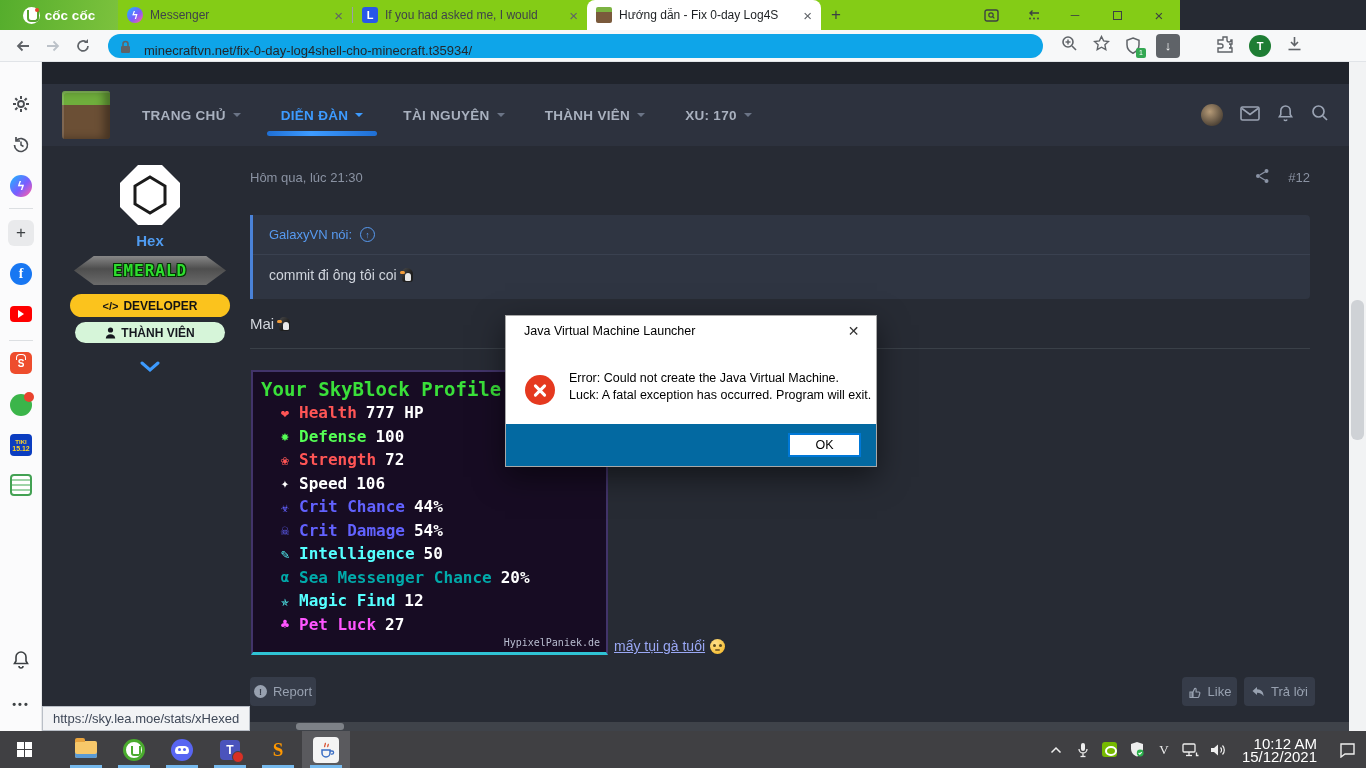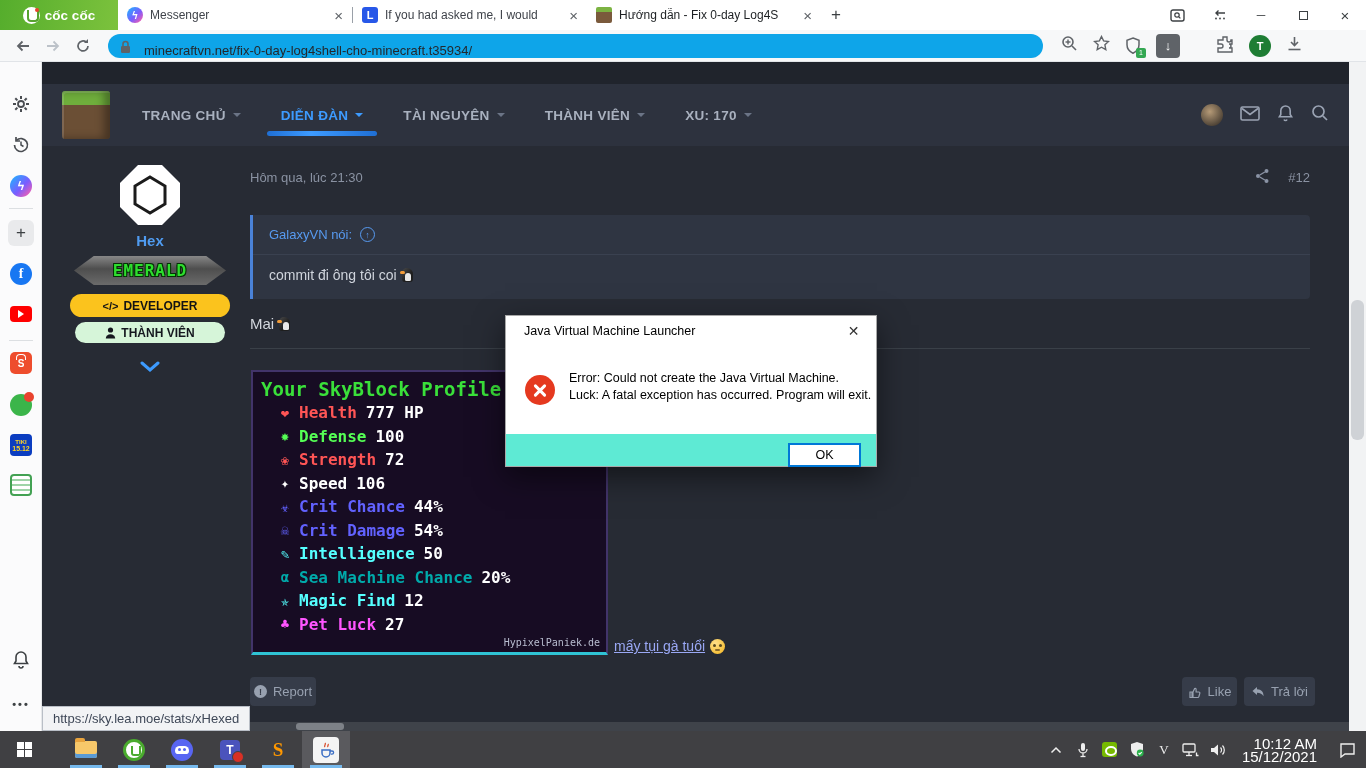--- a/index.html
+++ b/index.html
@@ -1,19 +1,19 @@
 <!DOCTYPE html>
 <html><head>
 <meta charset="utf-8">
 <style>
   *{margin:0;padding:0;box-sizing:border-box;}
   html,body{width:1366px;height:768px;overflow:hidden;font-family:"Liberation Sans",sans-serif;background:#262a33;position:relative;}
 
   
-  .tabstrip{position:absolute;left:0;top:0;width:1366px;height:30px;background:#ffffff;display:flex;align-items:center;}
+  .tabstrip{position:absolute;left:0;top:0;width:1180px;height:30px;background:#84cc16;display:flex;align-items:center;}
   .brand{width:118px;height:30px;background:linear-gradient(100deg,#55ad2c,#7cc23d);display:flex;align-items:center;justify-content:center;gap:5px;flex:none;}
   .brand-logo{width:17px;height:17px;border-radius:50%;background:#fff;position:relative;}
   .brand-logo::before{content:"";position:absolute;left:4px;top:3px;width:8px;height:10px;border:2px solid #57a32f;border-top:none;border-radius:0 0 4px 4px;}
   .brand-logo::after{content:"";position:absolute;right:1px;top:1px;width:4px;height:4px;border-radius:50%;background:#e8432e;}
   .brand-name{color:#fff;font-weight:bold;font-size:13.5px;}
   .tab{height:30px;display:flex;align-items:center;gap:7px;padding:0 9px;width:234px;flex:none;color:#3f434a;}
   .tab.active{background:#fff;border-radius:8px 8px 0 0;color:#1d2023;}
   .tab-title{flex:1;font-size:12px;white-space:nowrap;overflow:hidden;}
   .tab-close{font-size:15px;color:#5f6368;line-height:1;flex:none;}
   .tab-sep{width:1px;height:16px;background:#9aa0a8;flex:none;}
@@ -119,21 +119,21 @@
 
   
   .dlg{position:absolute;left:505px;top:315px;width:372px;height:152px;background:#fff;border:1px solid #a8a8a8;box-shadow:0 10px 28px rgba(0,0,0,.5);z-index:60;}
   .dlg-titlebar{position:absolute;top:0;left:0;right:0;height:30px;display:flex;align-items:center;padding-left:18px;font-size:12.5px;color:#000;}
   .dlg-close{position:absolute;top:0;right:0;width:45px;height:30px;display:flex;align-items:center;justify-content:center;font-size:14px;color:#333;}
   .err-icon{position:absolute;left:19px;top:59px;width:30px;height:30px;border-radius:50%;background:#e5391f;}
   .err-icon::before,.err-icon::after{content:"";position:absolute;left:7px;top:13.5px;width:16px;height:3px;background:#fff;border-radius:2px;}
   .err-icon::before{transform:rotate(45deg);}
   .err-icon::after{transform:rotate(-45deg);}
   .dlg-text{position:absolute;left:63px;top:54px;font-size:12.5px;line-height:16.5px;color:#000;}
-  .dlg-footer{position:absolute;left:0;right:0;bottom:0;height:32px;background:#5eead4;}
+  .dlg-footer{position:absolute;left:0;right:0;bottom:0;height:42px;background:#0369a1;}
   .ok-btn{position:absolute;right:15px;top:9px;width:73px;height:24px;background:#fff;border:2px solid #0078d7;font-size:12.5px;color:#000;display:flex;align-items:center;justify-content:center;}
 
   
   .taskbar{position:absolute;left:0;top:731px;width:1366px;height:37px;background:#404043;display:flex;align-items:stretch;z-index:70;}
   .tb-cell{width:48px;display:flex;align-items:center;justify-content:center;position:relative;flex:none;}
   .tb-cell.running::after{content:"";position:absolute;left:8px;right:8px;bottom:0;height:3px;background:#76b9ed;}
   .tb-cell.focused{background:#5a5a5e;}
   .win-logo{width:15px;height:15px;display:grid;grid-template-columns:7px 7px;grid-template-rows:7px 7px;gap:1px;}
   .win-logo i{background:#fff;}
   .ic-folder{width:22px;height:17px;background:#f7c86a;border-radius:2px;position:relative;box-shadow:inset 0 -4px 0 #5b9bd5;}
@@ -474,21 +474,21 @@
       <span class="sb-label" style="color: rgb(98, 98, 255);">Crit Damage</span>
       <span class="sb-val">54%</span>
     </div>
     <div class="sb-row">
       <span class="sb-ic2" style="color: rgb(85, 255, 255);">✎</span>
       <span class="sb-label" style="color: rgb(85, 255, 255);">Intelligence</span>
       <span class="sb-val">50</span>
     </div>
     <div class="sb-row">
       <span class="sb-ic2" style="color: rgb(0, 170, 170);">α</span>
-      <span class="sb-label" style="color: rgb(0, 170, 170);">Sea Machine Chance</span>
+      <span class="sb-label" style="color: rgb(0, 170, 170);">Sea Messenger Chance</span>
       <span class="sb-val">20%</span>
     </div>
     <div class="sb-row">
       <span class="sb-ic2" style="color: rgb(85, 255, 255);">✯</span>
       <span class="sb-label" style="color: rgb(85, 255, 255);">Magic Find</span>
       <span class="sb-val">12</span>
     </div>
     <div class="sb-row">
       <span class="sb-ic2" style="color: rgb(255, 85, 255);">♣</span>
       <span class="sb-label" style="color: rgb(255, 85, 255);">Pet Luck</span>

